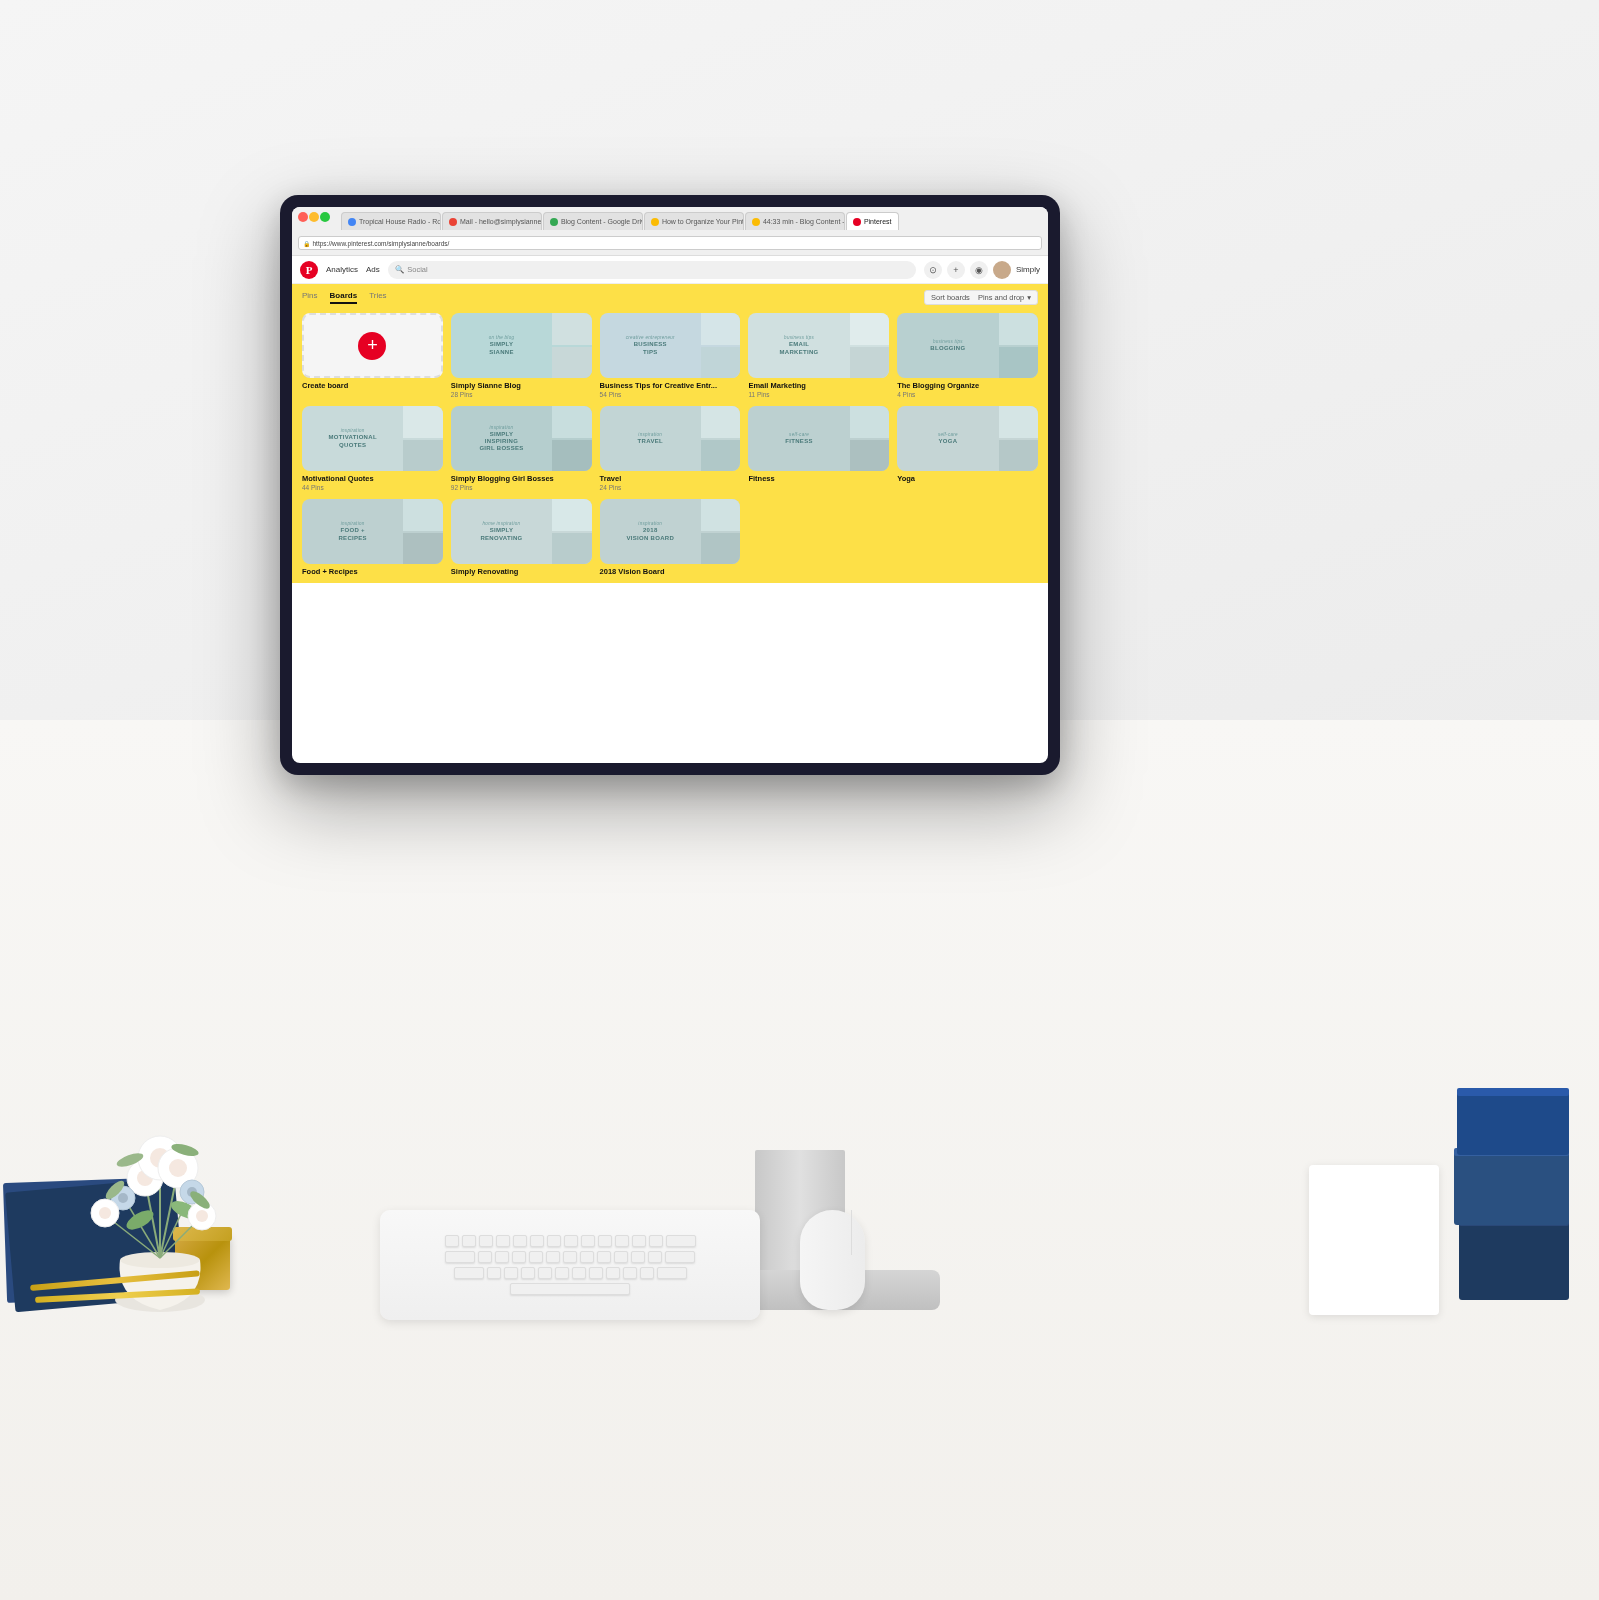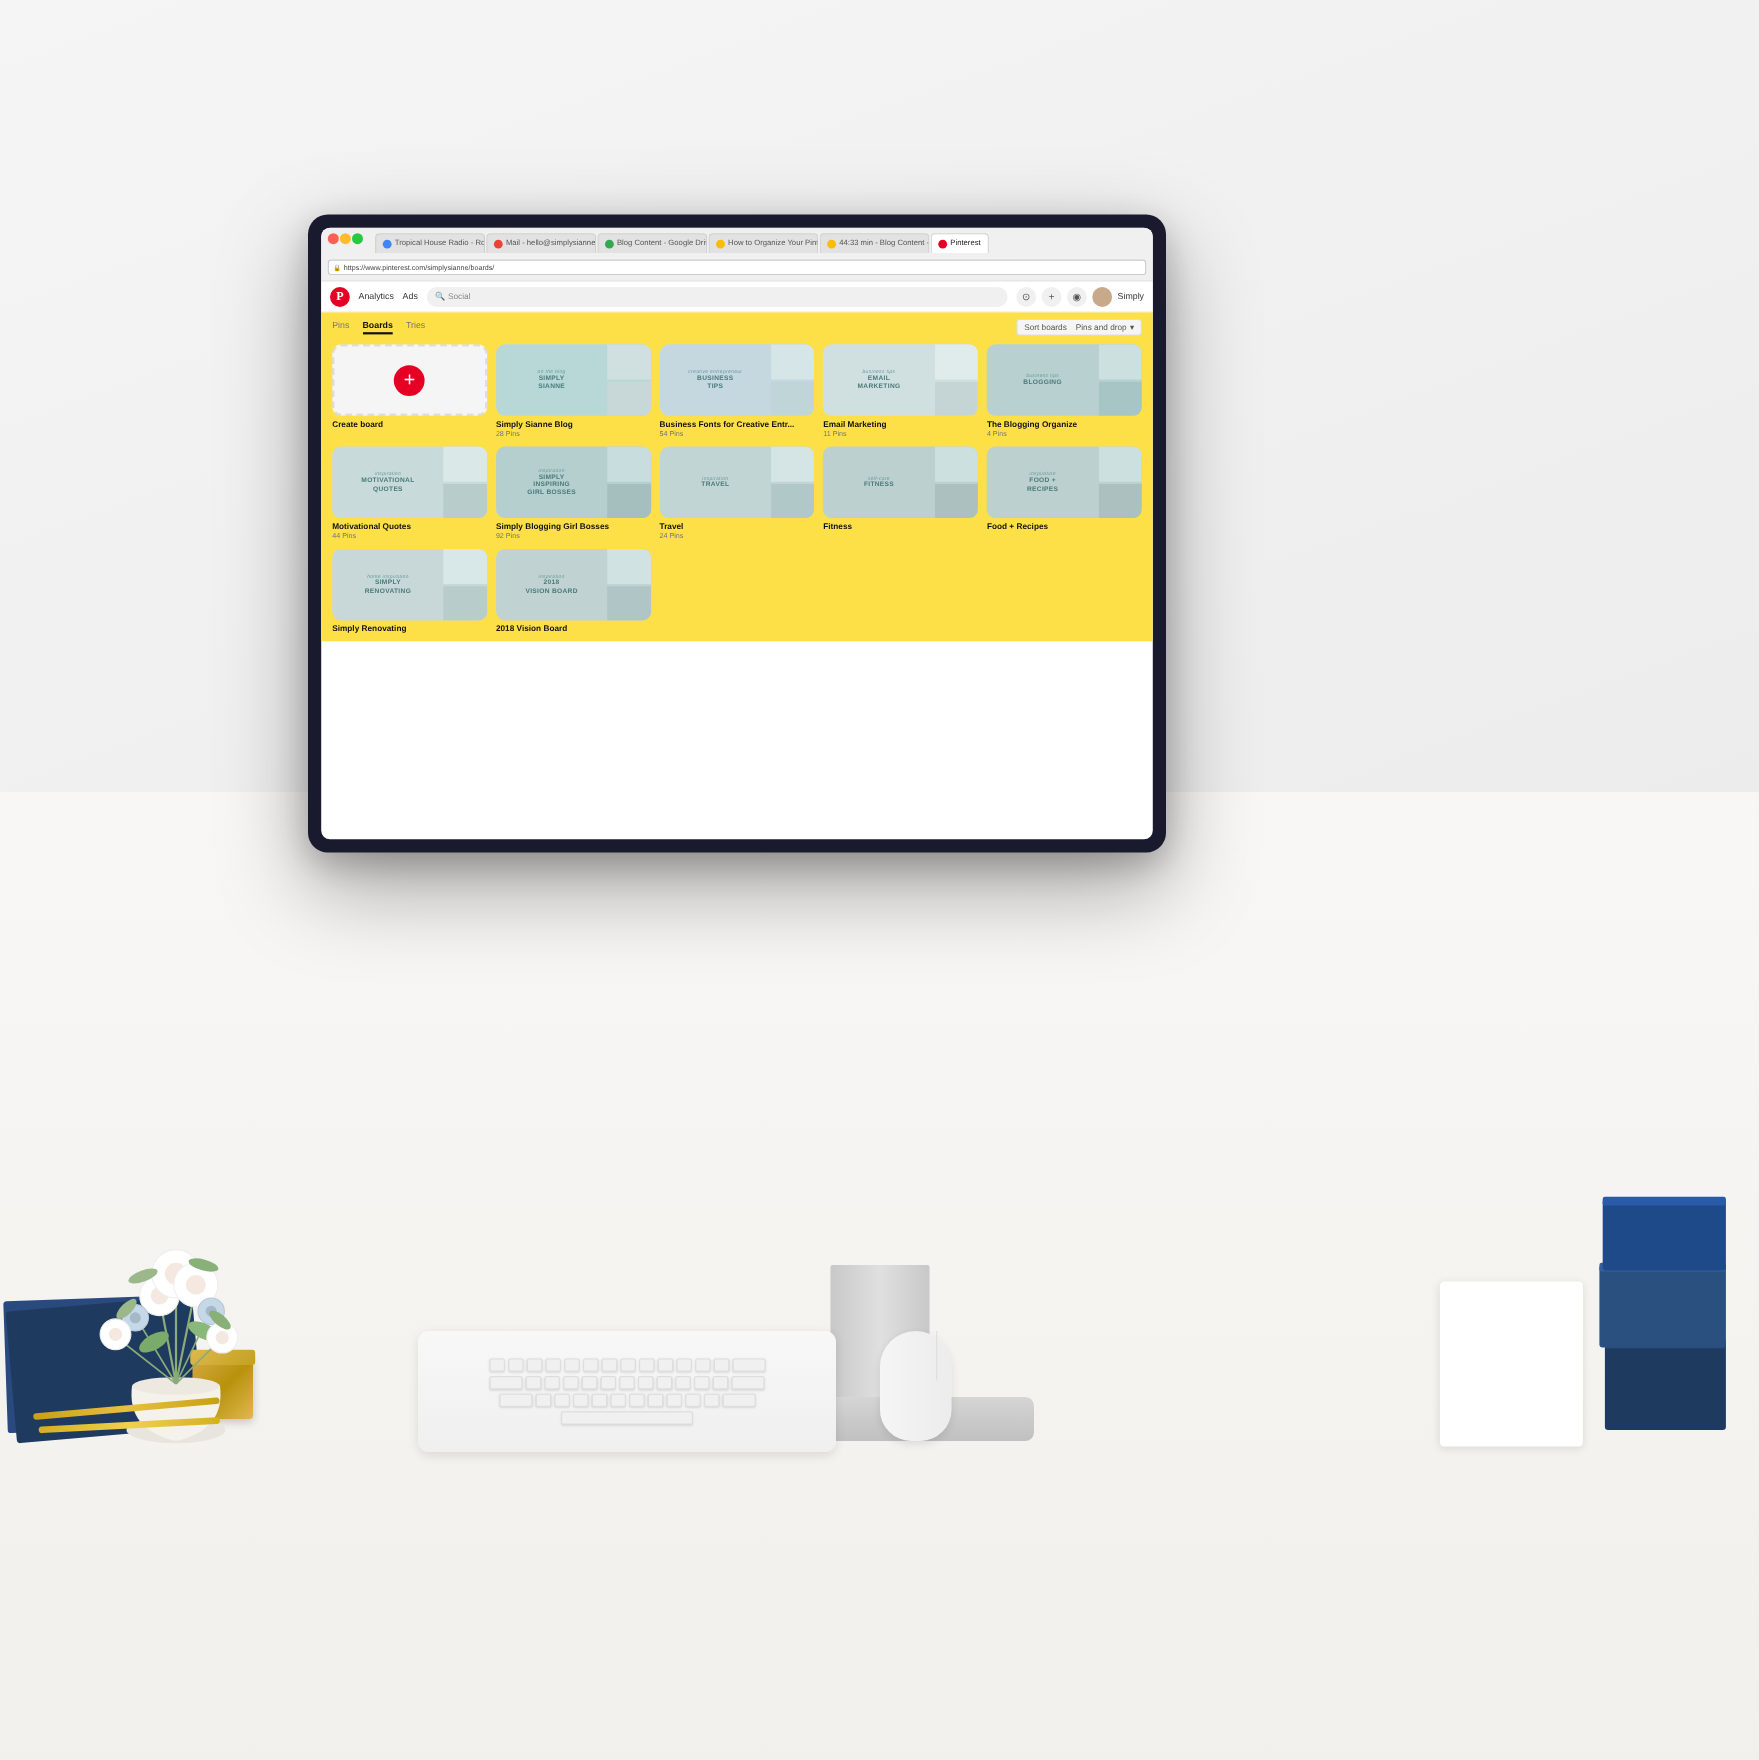--- a/index.html
+++ b/index.html
@@ -599,21 +599,21 @@
           <div class="board-thumb" style="background:#c5d8e0;">
             <div class="board-label">
               <span class="board-label-category">creative entrepreneur</span>
               <span class="board-label-title">BUSINESS<br>TIPS</span>
             </div>
             <div class="board-side-imgs">
               <div style="flex:1;background:#d5e5e8;border-radius:0 4px 0 0;"></div>
               <div style="flex:1;background:#c0d5d8;border-radius:0 0 4px 0;"></div>
             </div>
           </div>
-          <div class="board-title">Business Fonts for Creative Entr...</div>
+          <div class="board-title">Business Tips for Creative Entr...</div>
           <div class="board-count">54 Pins</div>
         </div>
 
 
         <div class="board-card">
           <div class="board-thumb" style="background:#d0e0e0;">
             <div class="board-label">
               <span class="board-label-category">business tips</span>
               <span class="board-label-title">EMAIL<br>MARKETING</span>
             </div>
@@ -694,20 +694,33 @@
               <span class="board-label-title">FITNESS</span>
             </div>
             <div class="board-side-imgs">
               <div style="flex:1;background:#cce0e0;border-radius:0 4px 0 0;"></div>
               <div style="flex:1;background:#acc0c0;border-radius:0 0 4px 0;"></div>
             </div>
           </div>
           <div class="board-title">Fitness</div>
         </div>
 
+        <div class="board-card">
+          <div class="board-thumb" style="background:#c5d5d5;">
+            <div class="board-label">
+              <span class="board-label-category">self-care</span>
+              <span class="board-label-title">YOGA</span>
+            </div>
+            <div class="board-side-imgs">
+              <div style="flex:1;background:#d5e5e5;border-radius:0 4px 0 0;"></div>
+              <div style="flex:1;background:#b5c8c8;border-radius:0 0 4px 0;"></div>
+            </div>
+          </div>
+          <div class="board-title">Yoga</div>
+        </div>
 
         <div class="board-card">
           <div class="board-thumb" style="background:#bdd0d0;">
             <div class="board-label">
               <span class="board-label-category">inspiration</span>
               <span class="board-label-title">FOOD +<br>RECIPES</span>
             </div>
             <div class="board-side-imgs">
               <div style="flex:1;background:#cde0e0;border-radius:0 4px 0 0;"></div>
               <div style="flex:1;background:#adc0c0;border-radius:0 0 4px 0;"></div>

